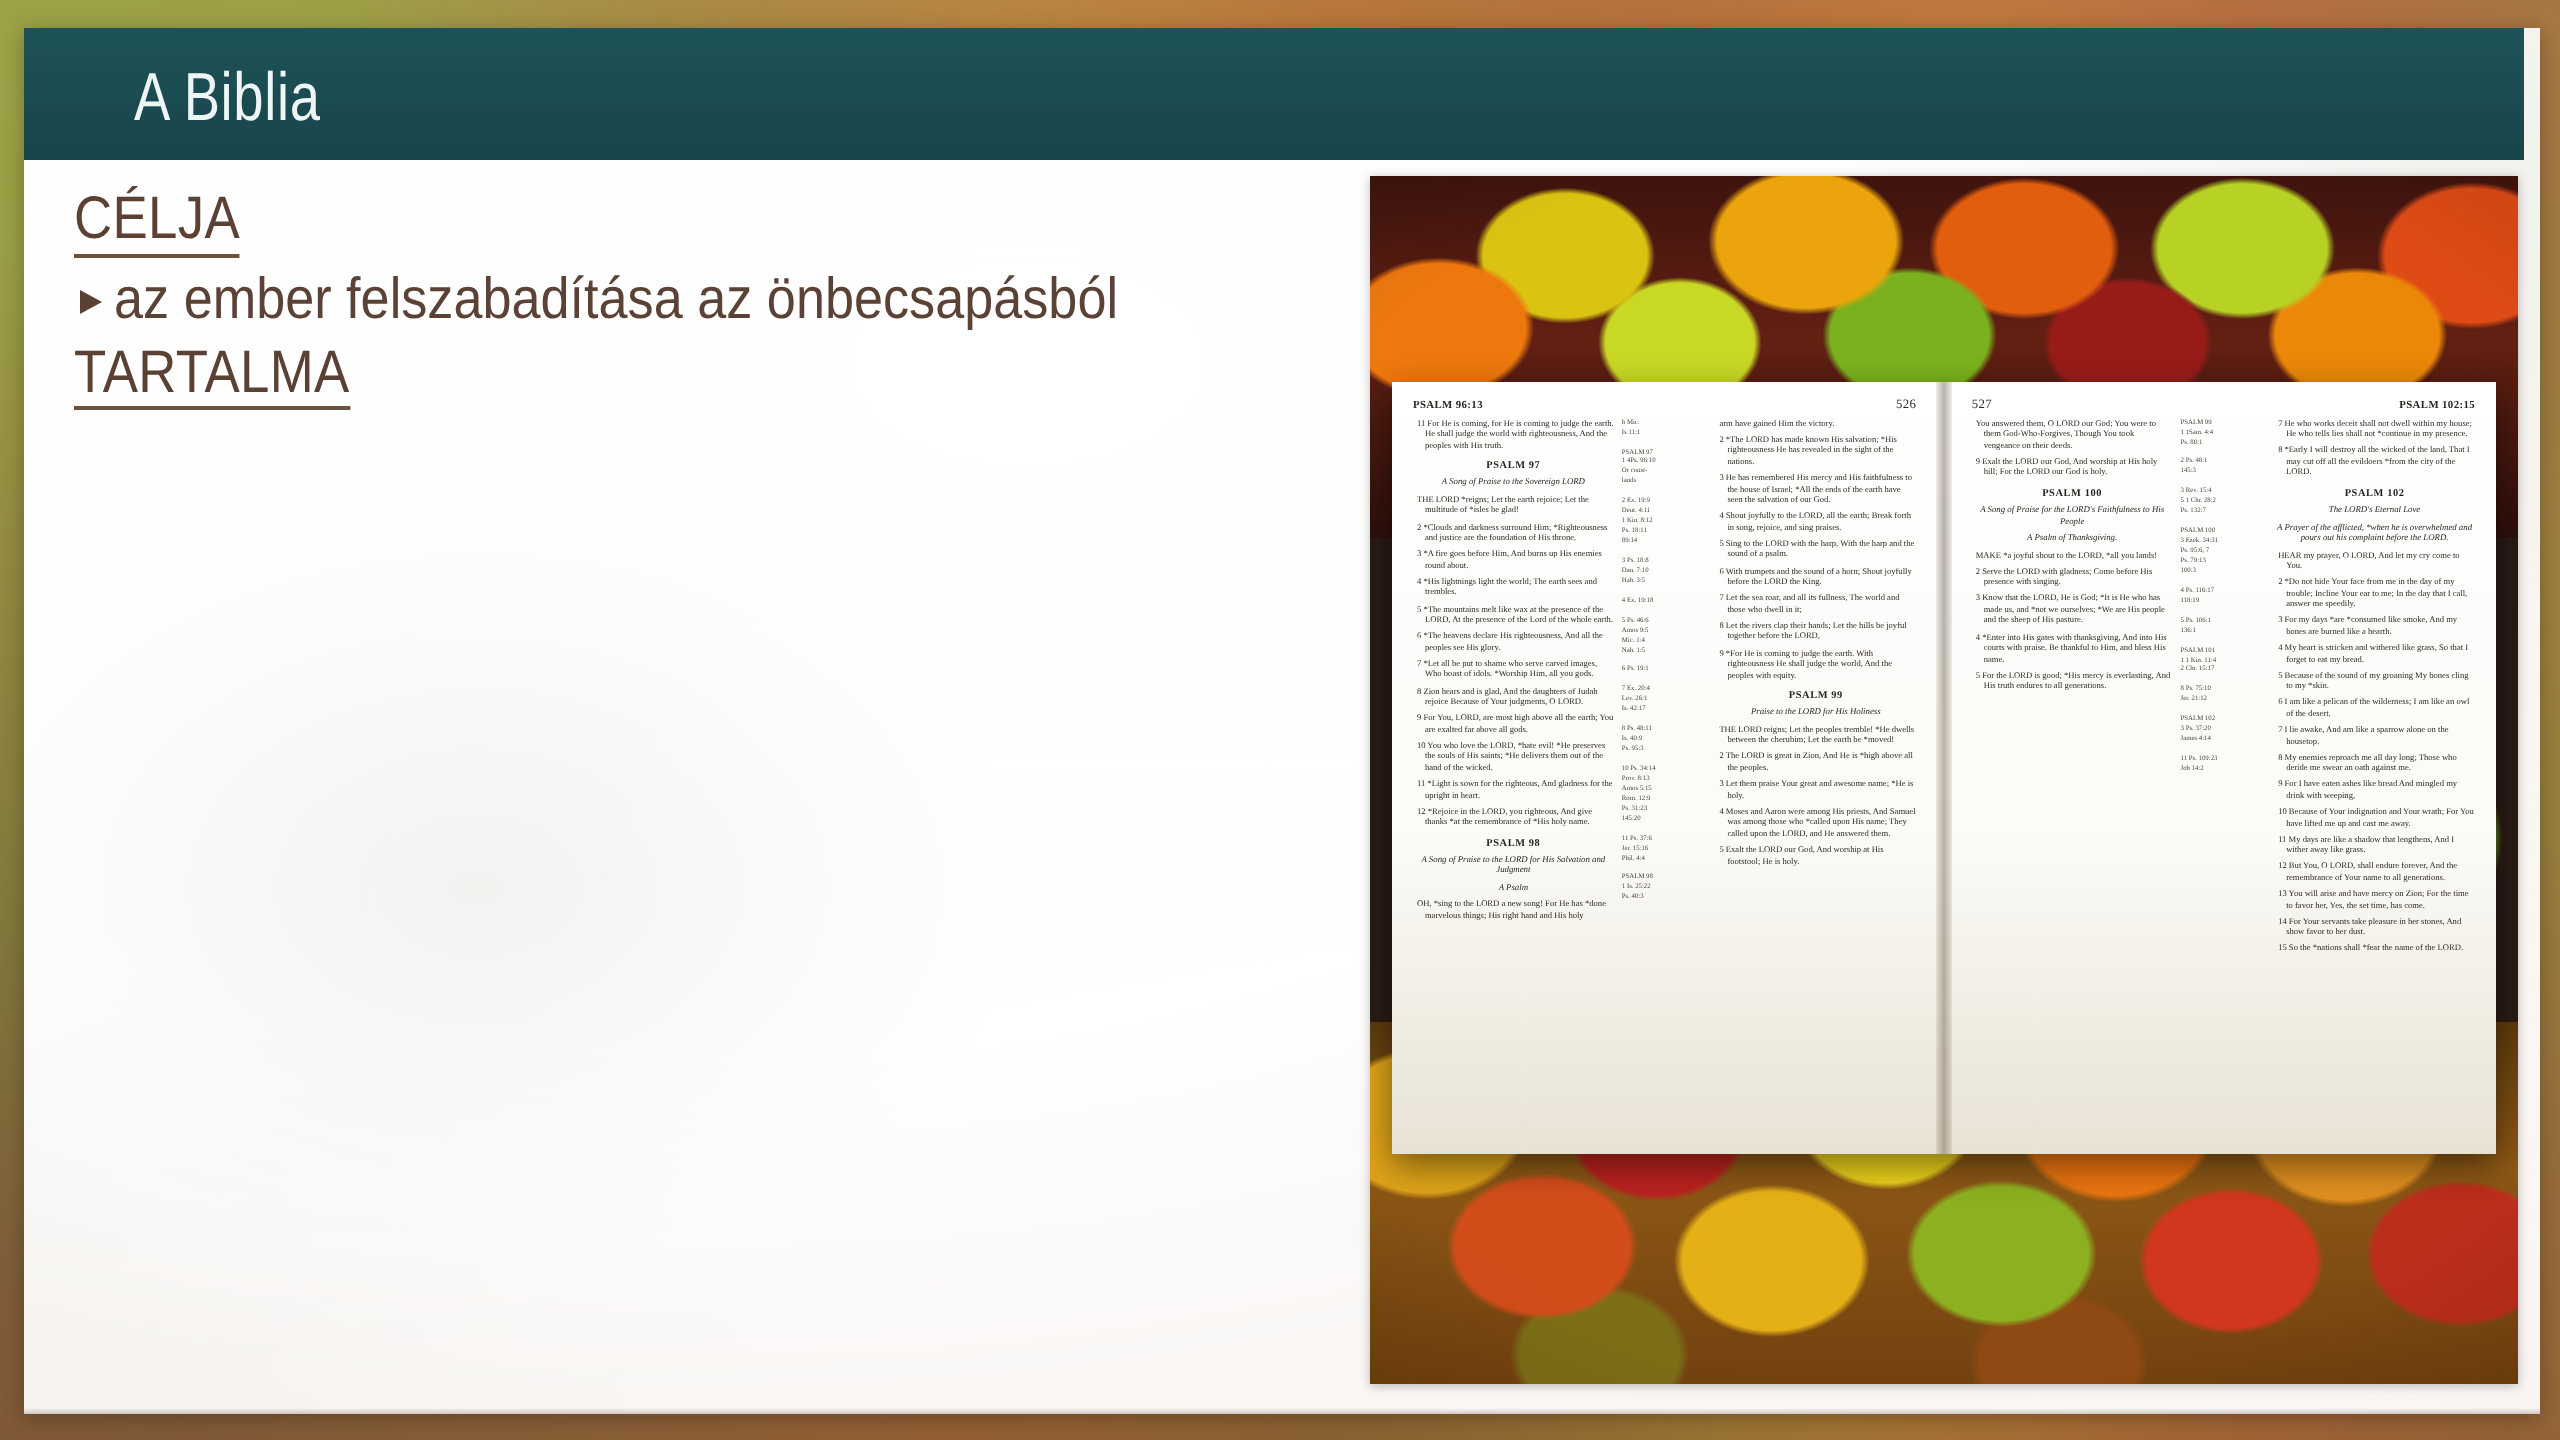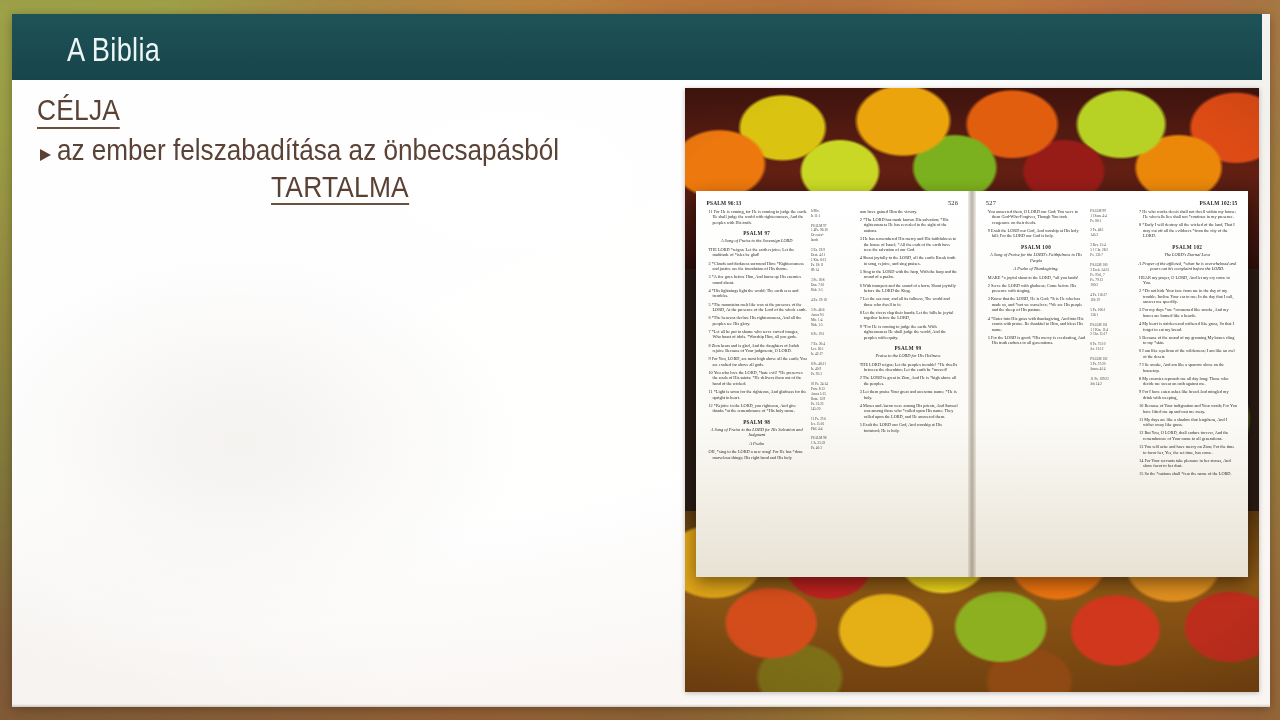--- a/index.html
+++ b/index.html
@@ -83,21 +83,21 @@
     color:#5a4134;
     display:inline-block;
     border-bottom:2px solid #6b4f3f;
     padding-bottom:1px;
     transform:scaleX(.88);transform-origin:left center;
     white-space:nowrap;
   }
   .heading-row{margin:0 0 5px 0;line-height:1.05;}
 
   .bullet-row{
-    display:flex;align-items:center;
+    display:flex;align-items:flex-start;
     margin:0 0 3px 0;
   }
   .bullet-mark{
     flex:0 0 auto;
     color:#5a4134;
     font-size:22px;line-height:1;
     margin-top:9px;
     width:20px;
   }
   .bullet-mark svg{display:block;}
@@ -237,21 +237,21 @@
       <span class="bullet-mark">
         <svg width="16" height="16" viewBox="0 0 16 16" aria-hidden="true">
           <polygon points="3,2 14,8 3,14" fill="#5a4134"></polygon>
         </svg>
       </span>
       <span class="bullet-text">az ember felszabadítása az önbecsapásból</span>
     </div>
 
 
 
-    <div class="heading-row" style="margin-top:4px;text-align:center;">
+    <div class="heading-row" style="margin-top:4px;">
       <span class="heading">TARTALMA</span>
     </div>
   </div>
 
   <div id="photo">
     <div class="leaf-bed">
       <div id="leaves-top"></div>
       <div id="leaves-bottom"></div>
       <div id="leaf-right"></div>
     </div>

